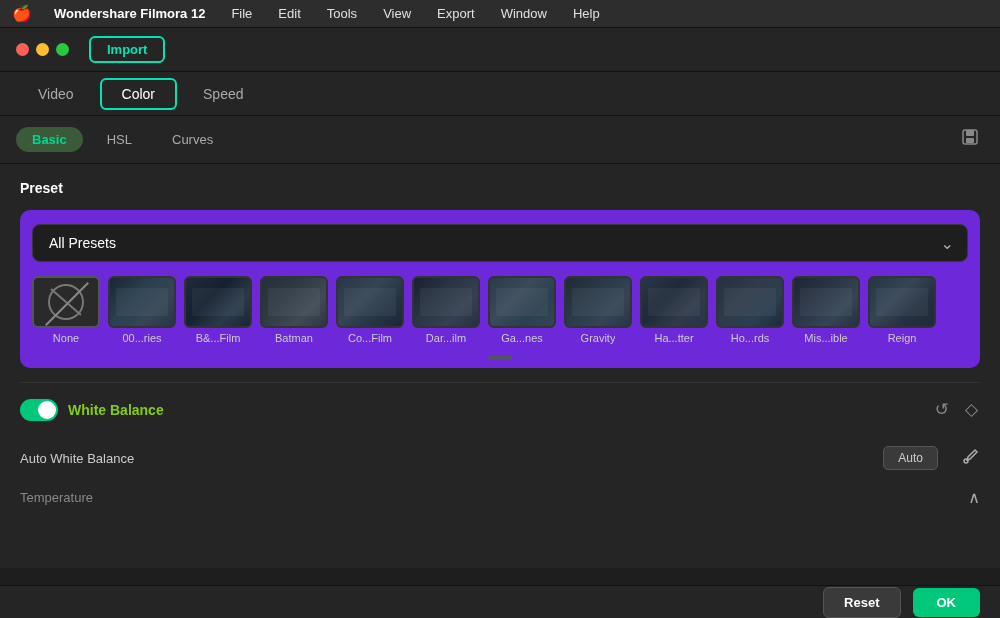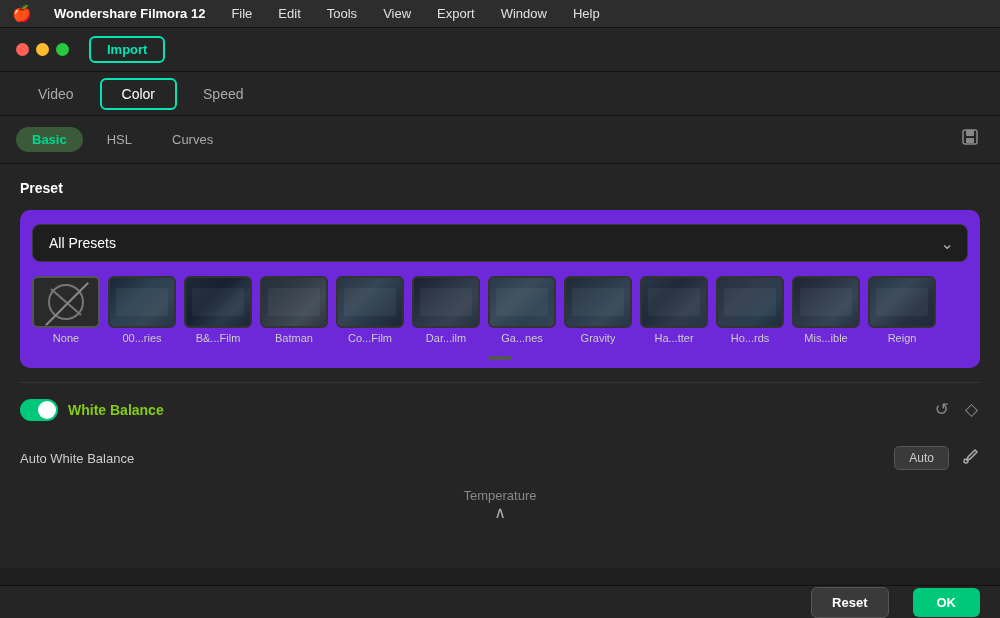--- a/index.html
+++ b/index.html
@@ -323,41 +323,40 @@
       color: #ccc;
     }
     .auto-btn {
       background: #3a3a3a;
       border: 1px solid #555;
       color: #ccc;
       font-size: 12px;
       padding: 4px 14px;
       border-radius: 5px;
       cursor: pointer;
-      margin-right: 13px;
+      margin-right: 24px;
     }
     .eyedropper-btn {
       background: none;
       border: none;
       cursor: pointer;
       color: #aaa;
       font-size: 16px;
     }
     .awb-actions {
       display: flex;
       align-items: center;
     }
 
     
     .temp-row {
       display: flex;
       align-items: center;
       justify-content: space-between;
       padding: 8px 0;
-      flex-direction: column;
     }
     .temp-label {
       font-size: 13px;
       color: #888;
     }
     .expand-btn {
       background: none;
       border: none;
       cursor: pointer;
       color: #aaa;
@@ -366,21 +365,21 @@
 
     
     .bottombar {
       height: 33px;
       background: #252525;
       border-top: 1px solid #111;
       display: flex;
       align-items: center;
       justify-content: flex-end;
       padding: 0 20px;
-      gap: 24px;
+      gap: 12px;
       position: absolute;
       bottom: 0;
       left: 0;
       right: 0;
     }
     .reset-btn {
       background: #3a3a3a;
       border: 1px solid #555;
       color: #fff;
       font-size: 13px;

